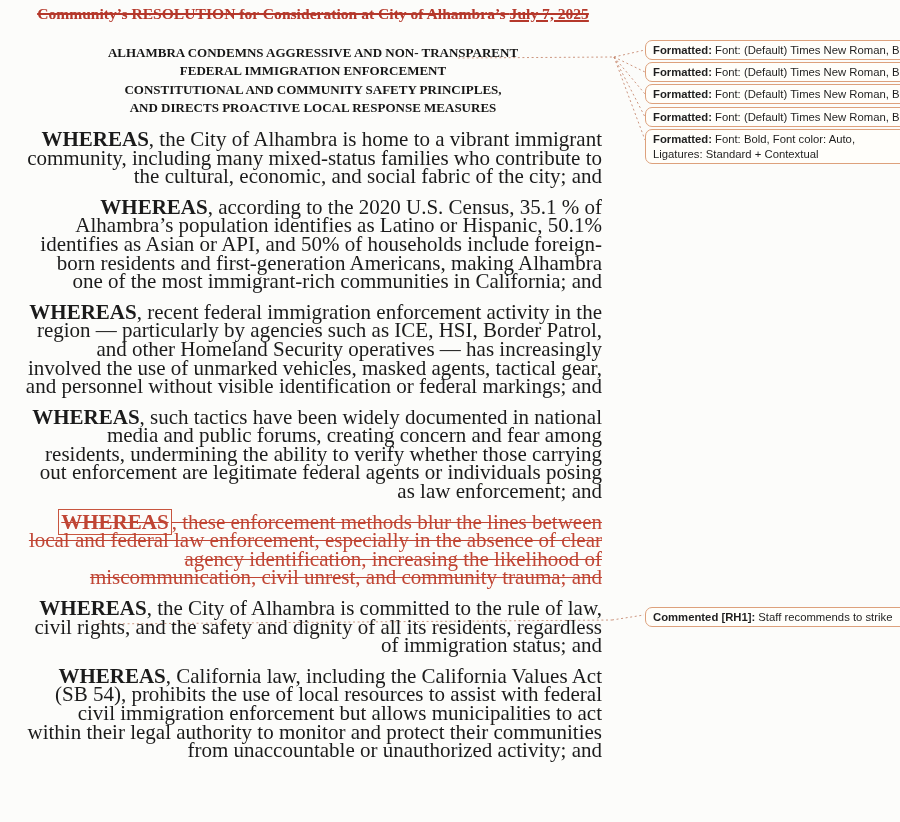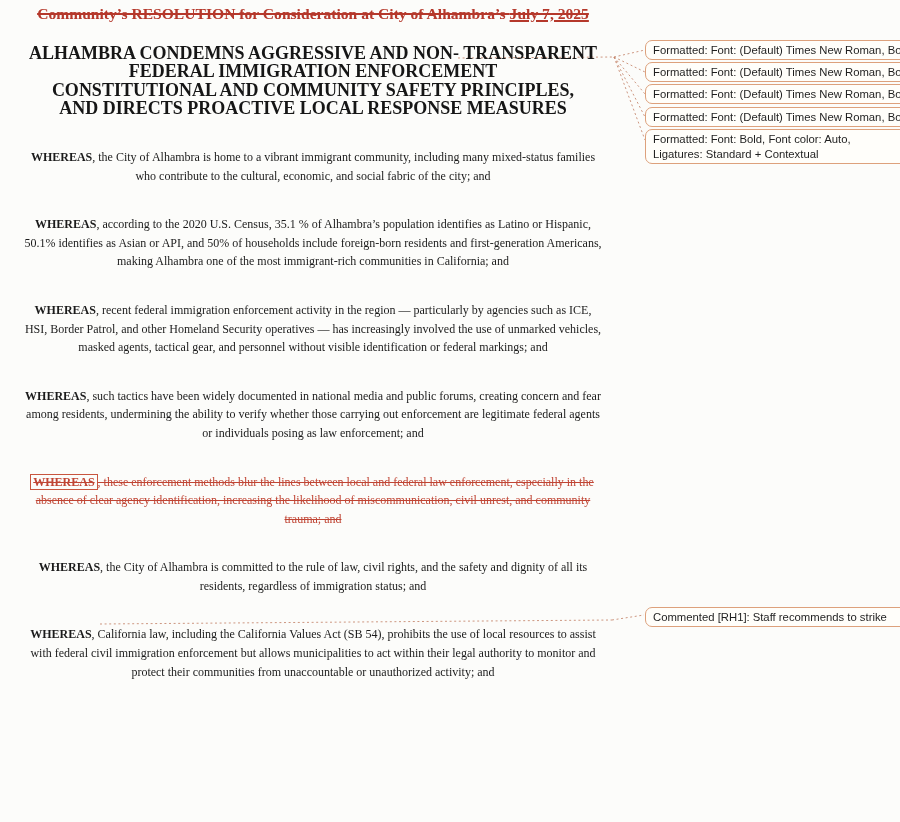--- a/index.html
+++ b/index.html
@@ -13,38 +13,38 @@
   }
   .doc-col{position:absolute;left:24px;top:5px;width:578px;}
 
   
   .del-heading{color:#b5382b;font-weight:bold;text-align:center;font-size:15.6px;line-height:17.6px;}
   .strike{text-decoration:line-through;text-decoration-thickness:1.5px;}
   .strike-underline{text-decoration:underline line-through;text-decoration-thickness:1.5px;}
   .underline{text-decoration:underline;text-decoration-thickness:1.5px;}
 
   
-  .title-block{margin-top:21px;font-weight:bold;text-align:center;font-size:18px;line-height:18.6px;color:#161616;}
+  .title-block{margin-top:21px;font-weight:bold;text-align:center;font-size:13px;line-height:18.6px;color:#161616;}
 
   
-  .para{margin-top:30px;font-size:12px;line-height:18.6px;text-align:center;}
+  .para{margin-top:12px;font-size:21px;line-height:18.6px;text-align:right;}
   .para .lead{font-weight:bold;}
   .para.struck{color:#c04534;text-decoration:line-through;text-decoration-color:#c04534;text-decoration-thickness:1.4px;}
   .para.struck .lead{border:1.4px solid #c8553e;padding:0 2px;margin-left:-2px;}
 
   
   .balloon{
     position:absolute;left:645px;width:262px;box-sizing:border-box;
     background:#fffefa;border:1.4px solid #dda17c;border-radius:7px;
     padding:1.5px 7px;
     font-family:"Liberation Sans","DejaVu Sans",sans-serif;
     font-size:11.3px;line-height:15px;color:#1f1f1f;
   }
   .balloon.oneline{white-space:nowrap;overflow:hidden;}
-  .balloon b{font-weight:normal;margin-right:3px;}
+  .balloon b{font-weight:bold;margin-right:3px;}
 
   .connector-layer{position:absolute;left:0;top:0;width:900px;height:822px;pointer-events:none;}
   .connector-layer line{stroke:#c4846a;stroke-width:1;stroke-dasharray:2 2.6;opacity:.85;}
 </style>
 </head>
 <body>
 
 <svg class="connector-layer">
   <line x1="458" y1="58" x2="614" y2="57"></line>
   <line x1="614" y1="57" x2="645" y2="50"></line>

